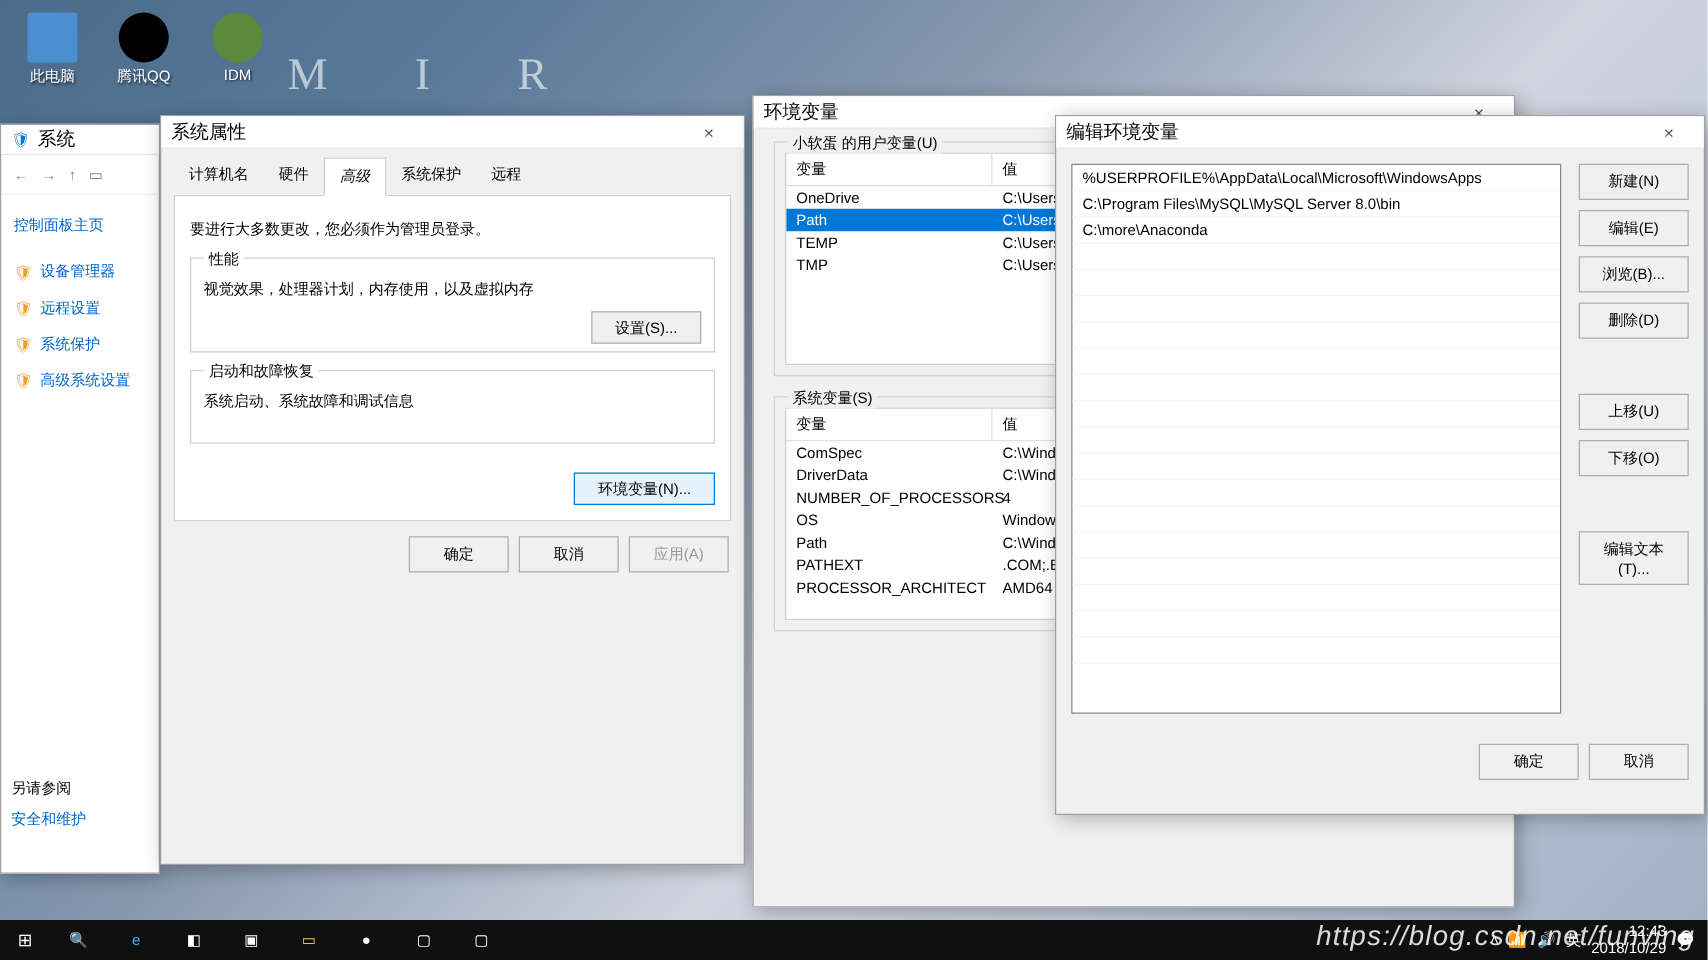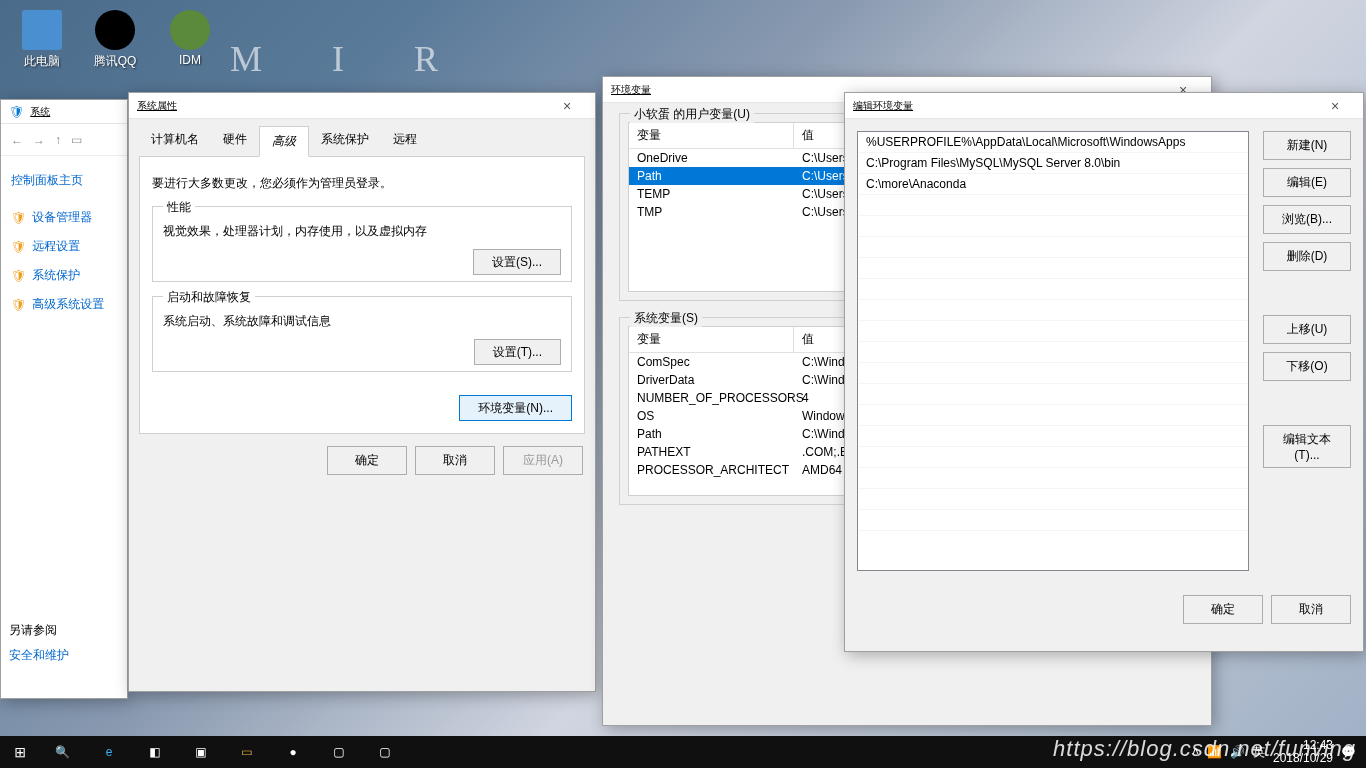--- a/index.html
+++ b/index.html
@@ -7,21 +7,21 @@
 .desktop-icon { position: absolute; width: 60px; text-align: center; color: #fff; text-shadow: 1px 1px 2px rgba(0,0,0,.7); font-size: 11px; }
 .desktop-icon .ic { width: 40px; height: 40px; margin: 0 auto 3px; background: #e0e0e0; border-radius: 3px; }
 .desktop-icon.pc { top: 10px; left: 12px; }
 .desktop-icon.pc .ic { background: #4a90d0; }
 .desktop-icon.qq { top: 10px; left: 85px; }
 .desktop-icon.qq .ic { background: #000; border-radius: 50%; }
 .desktop-icon.idm { top: 10px; left: 160px; }
 .desktop-icon.idm .ic { background: #5a8a3a; border-radius: 50%; }
 .window { position: absolute; background: #fff; border: 1px solid #a0a0a0; box-shadow: 3px 3px 15px rgba(0,0,0,.3); }
 .titlebar { display: flex; align-items: center; padding: 4px 8px; background: #fff; border-bottom: 1px solid #e5e5e5; height: 26px; }
-.titlebar .txt { flex: 1; font-size: 10px; text-decoration: underline; }
+.titlebar .txt { flex: 1; font-size: 15px; }
 .close-x { width: 40px; text-align: center; cursor: pointer; font-size: 14px; color: #555; }
 .explorer { top: 99px; left: 0; width: 128px; height: 600px; background: #fff; }
 .explorer .titlebar { height: 24px; }
 .explorer .nav { display: flex; gap: 10px; padding: 6px 10px; color: #888; align-items: center; height: 32px; border-bottom: 1px solid #eee;}
 .explorer .side { padding: 10px 6px; }
 .explorer .sidelink { display: flex; align-items: center; gap: 6px; padding: 6px 4px; cursor: pointer; font-size: 12px;}
 .explorer .sidelink .shield { color: #f0a020; }
 .explorer .sidelink .linktxt { color: #0066cc; }
 .explorer .seealso { position:absolute; bottom:30px; left:6px; font-size:12px; }
 .explorer .seealso div { padding:4px 2px; }
@@ -130,21 +130,20 @@
   <div class="props-body">
     <div class="lead">要进行大多数更改，您必须作为管理员登录。</div>
     <div class="fieldset">
       <span class="legend">性能</span>
       <div class="desc">视觉效果，处理器计划，内存使用，以及虚拟内存</div>
       <div class="btnrow"><span class="btn">设置(S)...</span></div>
     </div>
     <div class="fieldset">
       <span class="legend">启动和故障恢复</span>
       <div class="desc">系统启动、系统故障和调试信息</div>
-      <div class="btnrow"><span class="btn">设置(T)...</span></div>
     </div>
     <div class="envbtn-row"><span class="btn" style="border-color:#0078d7;background:#e5f1fb;">环境变量(N)...</span></div>
   </div>
   <div class="props-footer">
     <span class="btn">确定</span>
     <span class="btn">取消</span>
     <span class="btn" style="color:#999">应用(A)</span>
   </div>
 </div>
 

